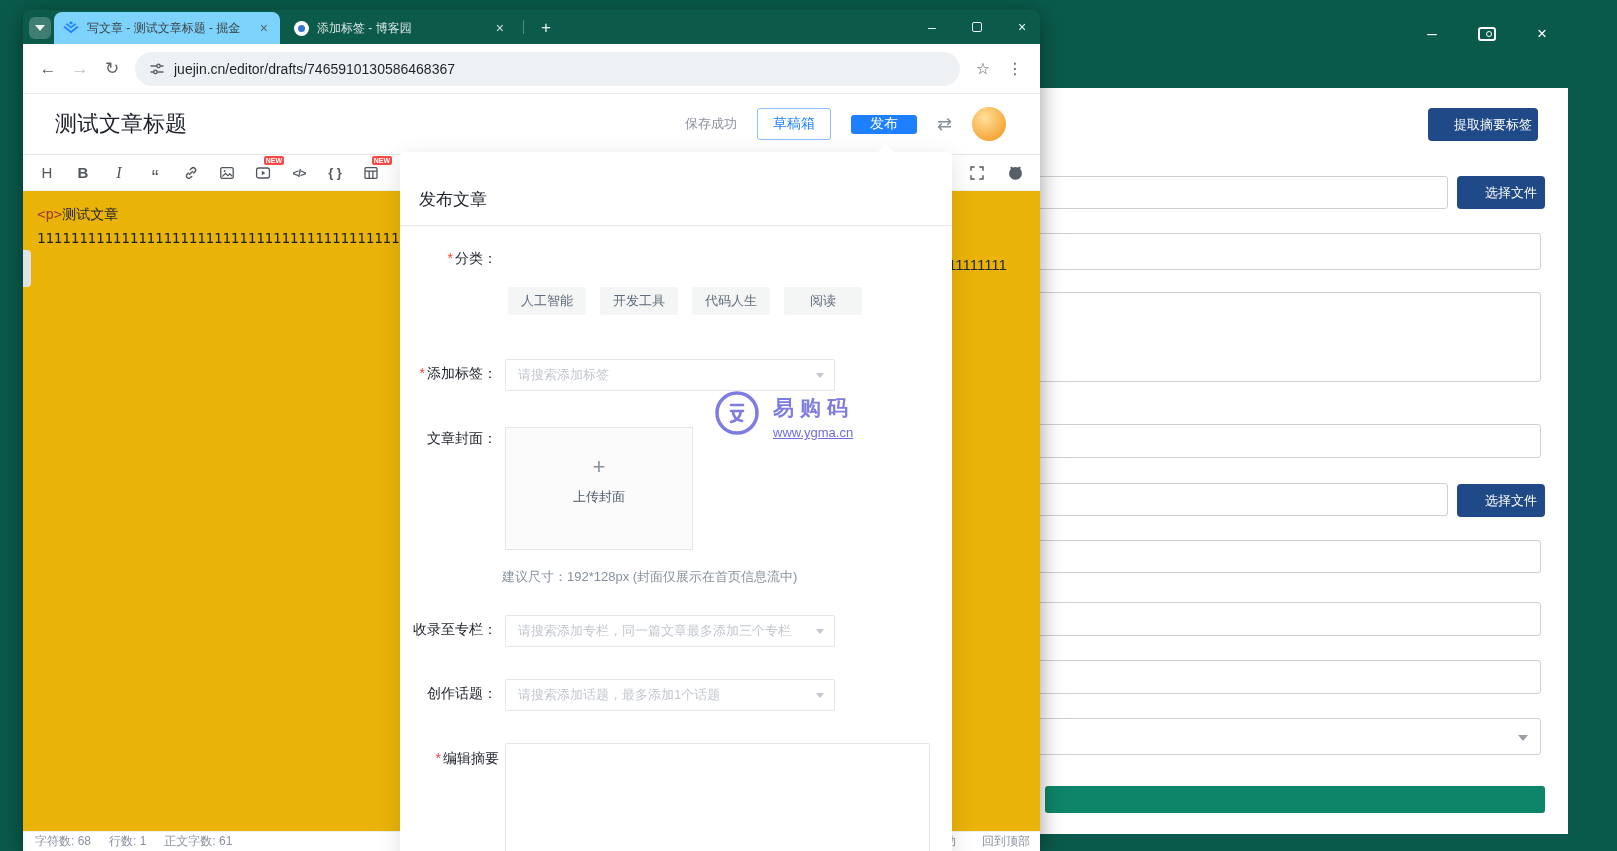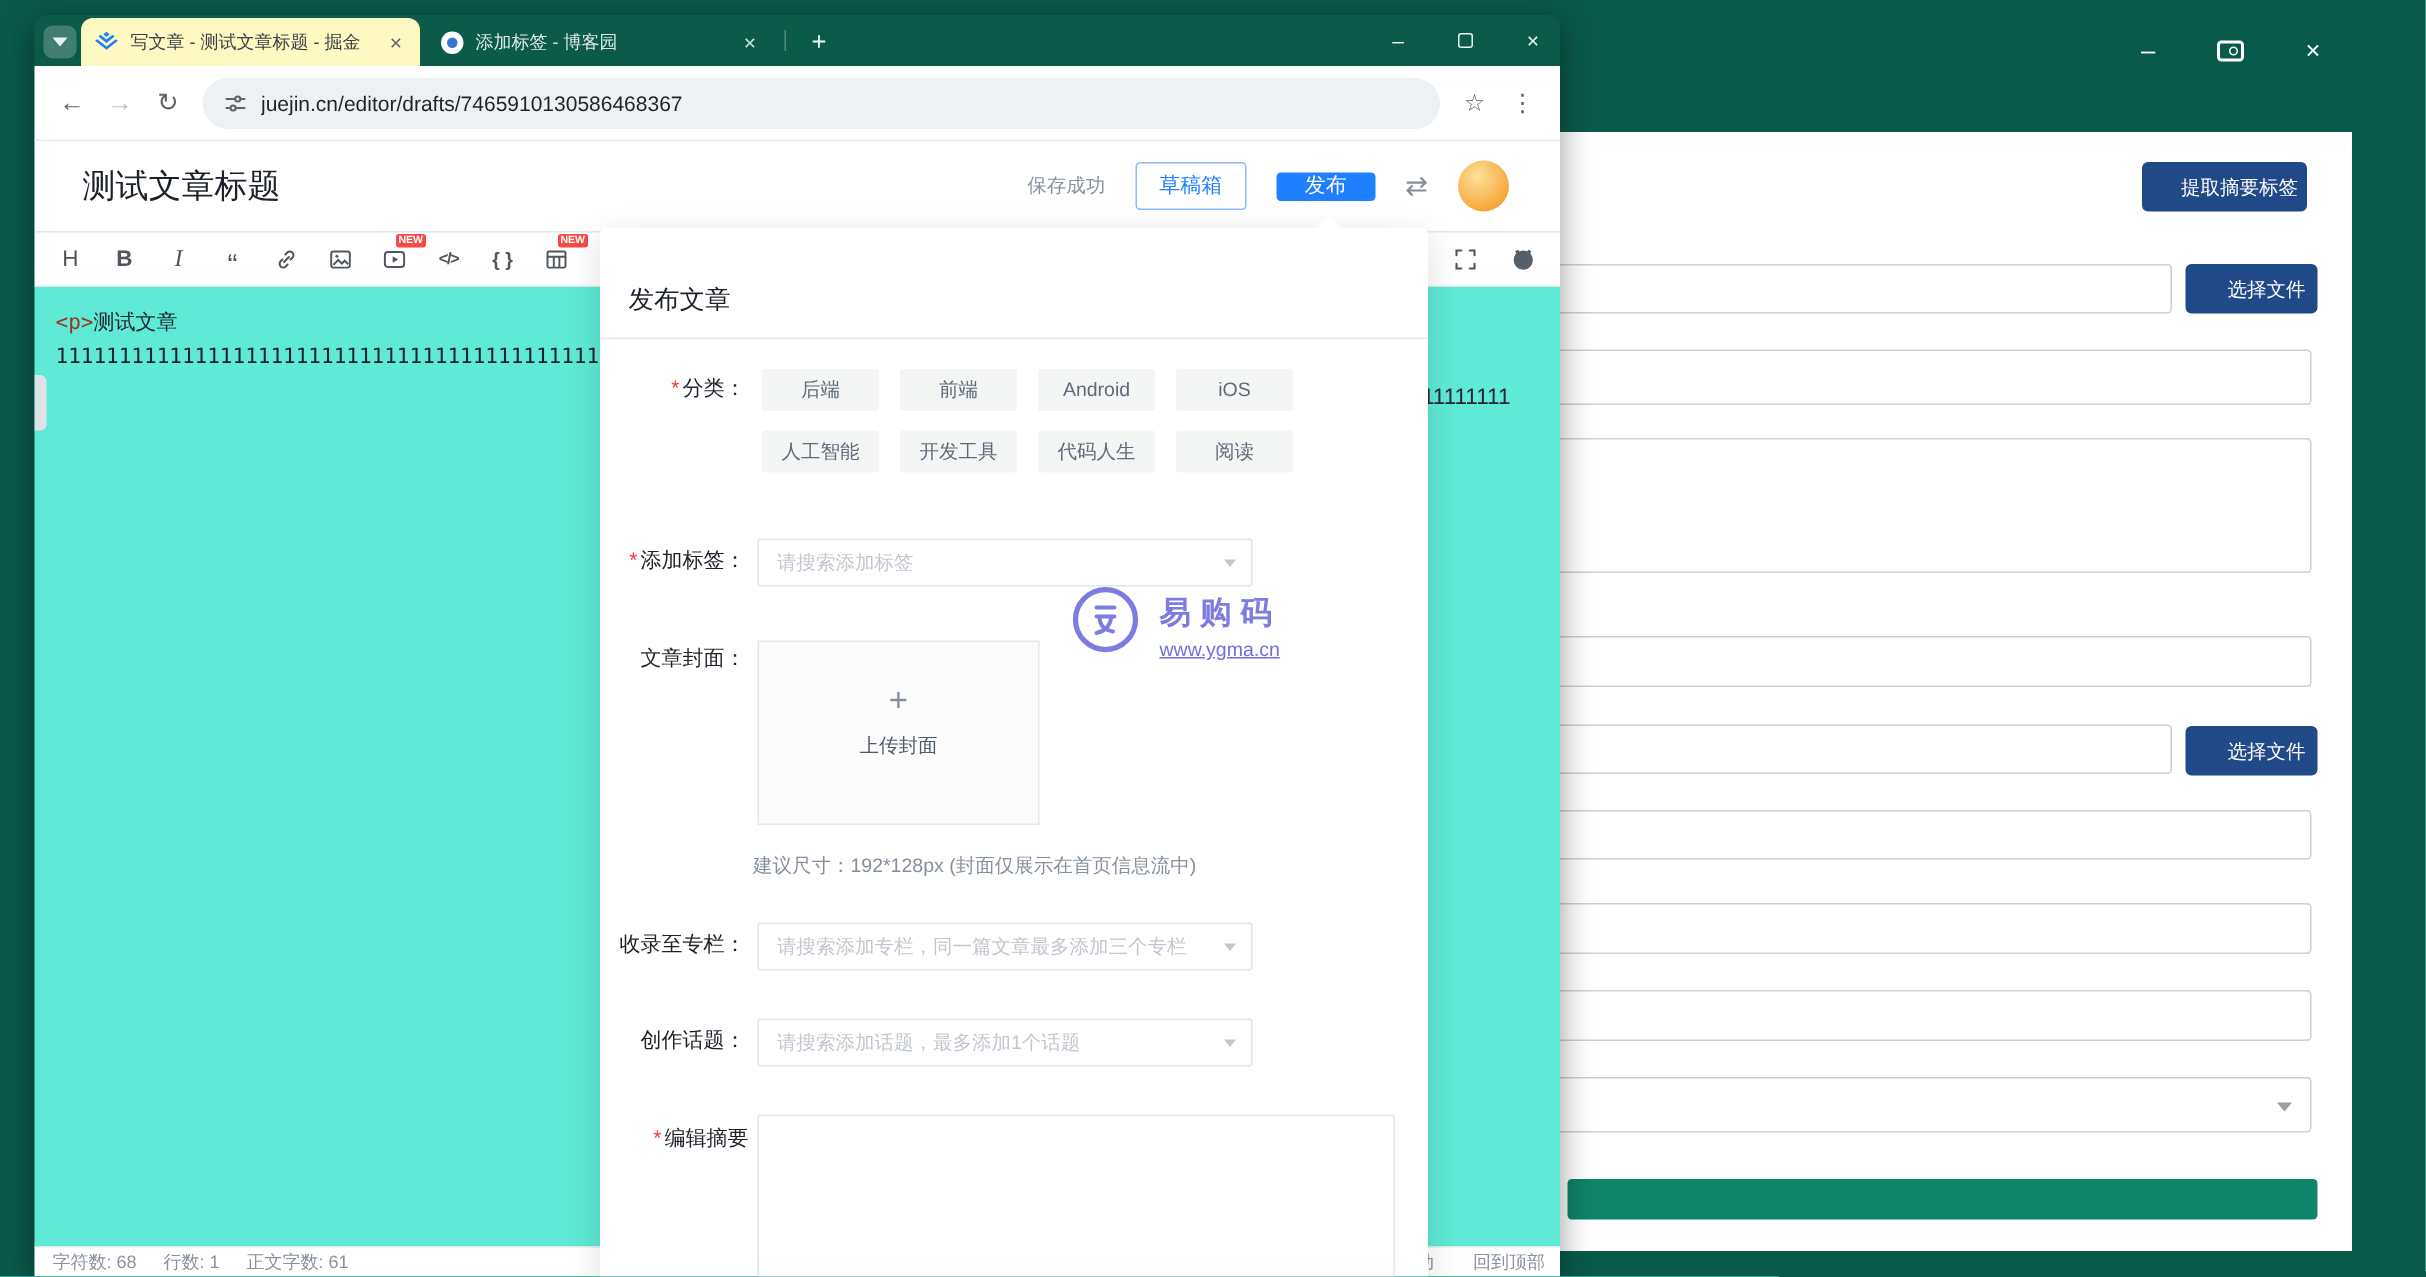--- a/index.html
+++ b/index.html
@@ -17,41 +17,41 @@
   .navy-btn { position:absolute; background:#204a87; color:#fff; border:none; border-radius:4px; font-size:13px; display:flex; align-items:center; justify-content:center; font-family:inherit;padding-left:20px; }
   .green-bar { position:absolute; left:27px; top:698px; width:500px; height:27px; background:#0e8468; border-radius:3px; }
   .rp-caret { position:absolute; right:12px; top:16px; width:0; height:0; border-left:5px solid transparent; border-right:5px solid transparent; border-top:6px solid #9aa0a6; }
 
   
   .browser { position:absolute; left:23px; top:10px; width:1017px; height:841px; z-index:2; border-radius:8px 8px 0 0; box-shadow:0 4px 22px rgba(0,0,0,.4); }
   .tabstrip { position:absolute; left:0; top:0; right:0; height:34px; background:#0b5a4a; border-radius:8px 8px 0 0; }
   .tab-search { position:absolute; left:6px; top:7px; width:22px; height:22px; border-radius:6px; background:rgba(255,255,255,.22); display:flex; align-items:center; justify-content:center; }
   .tab-search i { width:0; height:0; border-left:5px solid transparent; border-right:5px solid transparent; border-top:6px solid #eaf4f1; }
   .tab { position:absolute; top:2px; height:32px; display:flex; align-items:center; padding:0 9px; gap:8px; font-size:12px; }
-  .tab.active { left:31px; width:226px; background:#fef9c3; border-radius:8px 8px 0 0; color:#3c4043; }
+  .tab.active { left:31px; width:226px; background:#7dd3fc; border-radius:8px 8px 0 0; color:#3c4043; }
   .tab.inactive { left:262px; width:231px; color:#dce8e4; }
   .tab .t-title { flex:1; white-space:nowrap; overflow:hidden; text-overflow:ellipsis; }
   .tab .t-close { font-size:14px; line-height:1; padding:1px 3px; border-radius:4px; }
   .tab.active .t-close { color:#5f6368; }
   .tab.inactive .t-close { color:#cfe0db; }
   .fav { width:16px; height:16px; flex:0 0 16px; }
   .fav-cnblogs { width:15px; height:15px; border-radius:50%; background:#fff; position:relative; }
   .fav-cnblogs::after { content:""; position:absolute; inset:4px; border-radius:50%; background:#3476d2; }
   .tab-divider { position:absolute; left:500px; top:10px; width:1px; height:14px; background:rgba(255,255,255,.3); }
   .newtab-btn { position:absolute; left:512px; top:7px; width:22px; height:22px; border-radius:6px; color:#eaf4f1; font-size:17px; display:flex; align-items:center; justify-content:center; }
   .win-btn { position:absolute; top:0; width:32px; height:34px; display:flex; align-items:center; justify-content:center; color:#eaf4f1; font-size:14px; }
   .win-box { width:10px; height:10px; border:1.3px solid #eaf4f1; border-radius:2px; }
 
   .addressbar { position:absolute; left:0; top:34px; right:0; height:50px; background:#fff; display:flex; align-items:center; padding:0 10px; gap:2px; border-bottom:1px solid #e8eaed; }
   .nav-ic { width:30px; height:30px; display:flex; align-items:center; justify-content:center; font-size:17px; color:#5f6368; border-radius:50%; }
   .nav-ic.disabled { color:#bdc1c6; }
   .url-pill { flex:1; height:34px; background:#eef1f4; border-radius:17px; display:flex; align-items:center; gap:9px; padding:0 14px; margin:12px 6px; }
   .url-text { font-size:14px; color:#1f2328; white-space:nowrap; overflow:hidden; }
 
-  .page { position:absolute; left:0; top:84px; right:0; bottom:0; background:#5eead4; overflow:hidden; }
+  .page { position:absolute; left:0; top:84px; right:0; bottom:0; background:#eab308; overflow:hidden; }
 
   .page-header { position:absolute; left:0; top:0; right:0; height:61px; border-bottom:1px solid #e5e6eb; display:flex; align-items:center; padding:0 34px 0 32px; gap:20px; background:#fff; }
   .doc-title { flex:1; font-size:22px; font-weight:500; color:#1d2129; white-space:nowrap; overflow:hidden; }
   .save-status { font-size:13px; color:#8a919f; }
   .draft-btn { height:32px; padding:0 15px; background:#fff; border:1px solid #8ebaff; color:#1e80ff; border-radius:3px; font-size:14px; font-family:inherit; }
   .publish-btn { height:19px; padding:0 19px; background:#1e80ff; border:none; color:#fff; border-radius:3px; font-size:14px; font-family:inherit; }
   .swap-ic { font-size:18px; color:#86909c; }
   .avatar { width:34px; height:34px; border-radius:50%; background:radial-gradient(circle at 38% 32%, #ffe09a, #f5a93d 70%, #e8922a); }
 
   .toolbar { position:absolute; left:0; top:61px; right:0; height:36px; display:flex; align-items:center; padding-left:6px; border-bottom:1px solid #f1f2f4; background:#fff; }
@@ -276,26 +276,20 @@
     </div>
 
     <div class="popup">
       <div class="popup-arrow"></div>
       <div class="popup-title">发布文章</div>
       <div class="popup-divider"></div>
 
       <div class="p-label" style="top:98px;padding-left:14px;">
         <span class="req">*</span><span>分类：</span>
       </div>
-      <div class="tag-row" style="top:94px;">
-        <span class="cat-tag">后端</span>
-        <span class="cat-tag">前端</span>
-        <span class="cat-tag">Android</span>
-        <span class="cat-tag">iOS</span>
-      </div>
       <div class="tag-row" style="top:135px;">
         <span class="cat-tag">人工智能</span>
         <span class="cat-tag">开发工具</span>
         <span class="cat-tag">代码人生</span>
         <span class="cat-tag">阅读</span>
       </div>
 
       <div class="p-label" style="top:213px;">
         <span class="req">*</span><span>添加标签：</span>
       </div>

